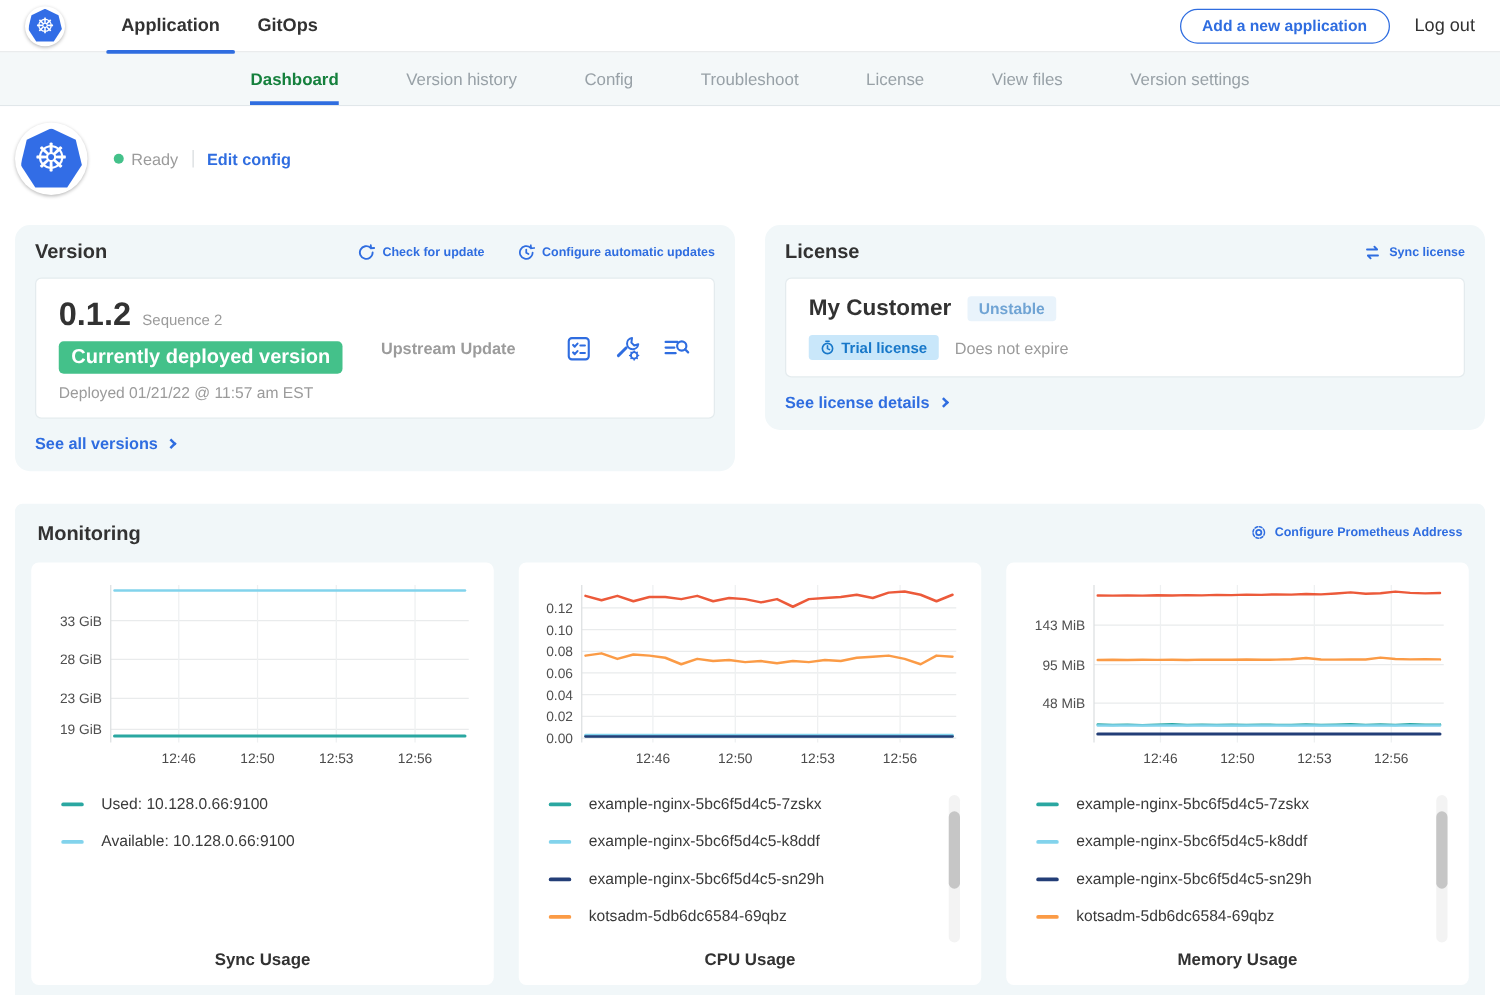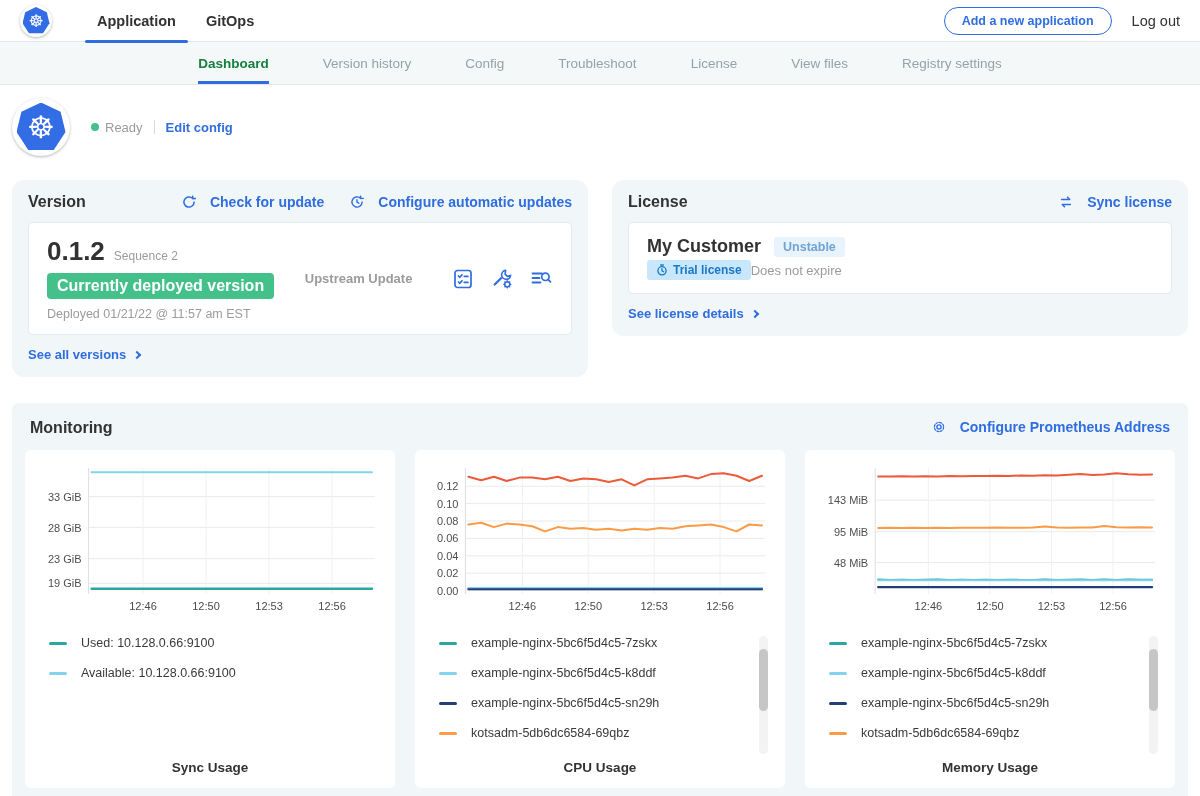--- a/index.html
+++ b/index.html
@@ -37,37 +37,37 @@
   .status-row{display:flex;align-items:center;font-size:13px}
   .dot{width:8px;height:8px;border-radius:50%;background:var(--green);margin-right:6px}
   .status-text{color:var(--gray)}
   .sep{width:1px;height:14px;background:#d7dbde;margin:0 11px}
   .link{color:var(--blue);font-weight:700;cursor:pointer}
   
   .cards-row{display:flex;gap:24px;margin:10px 12px 0;align-items:flex-start}
   .info-card{flex:1;background:var(--card-bg);border-radius:12px;padding:13px 16px 15px}
   .card-head{display:flex;align-items:center;margin-bottom:11px}
   .card-title{font-size:16px;font-weight:700;color:#323232;margin-right:auto}
-  .head-link{display:flex;align-items:center;gap:14px;color:var(--blue);font-size:14px;font-weight:700;margin-left:26px;cursor:pointer;white-space:nowrap}
+  .head-link{display:flex;align-items:center;gap:6px;color:var(--blue);font-size:10px;font-weight:700;margin-left:26px;cursor:pointer;white-space:nowrap}
   .inner-card{background:#fff;border:1px solid var(--border);border-radius:5px;padding:13px 18px}
   .version-inner{display:flex;align-items:center;min-height:90px}
   .v-num-row{display:flex;align-items:baseline}
   .v-num{font-size:26px;font-weight:700;color:#323232}
   .v-seq{font-size:12px;color:var(--gray);margin-left:9px}
   .v-badge{display:inline-block;background:var(--green);color:#fff;font-size:16px;font-weight:700;padding:4px 10px;border-radius:4px;margin-top:6px}
   .v-deployed{font-size:12.5px;color:var(--gray);margin-top:8px}
   .v-upstream{flex:1;text-align:center;font-size:13px;font-weight:700;color:var(--gray)}
   .v-icons{display:flex;gap:15px;color:var(--blue);margin-left:8px;align-items:center}
   .card-footer-link{margin-top:12px;font-size:13px;font-weight:700;color:var(--blue);display:flex;align-items:center;cursor:pointer;width:max-content}
   .chev{display:inline-block;width:6px;height:6px;border-right:2px solid currentColor;border-top:2px solid currentColor;
     transform:rotate(45deg);margin-left:8px}
   .lic-row1{display:flex;align-items:center;gap:13px}
   .customer{font-size:18px;font-weight:700;color:#323232}
   .chan-badge{background:#e9f3fb;color:#70a4d4;font-size:12.5px;font-weight:600;padding:3px 9px;border-radius:3px}
-  .lic-row2{display:flex;align-items:center;margin-top:3px}
+  .lic-row2{display:flex;align-items:center;gap:13px;margin-top:11px}
   .trial-badge{display:flex;align-items:center;gap:5px;background:#c9e7fa;color:#1878c9;font-size:12px;font-weight:700;padding:3px 9px;border-radius:3px}
   .expiry{font-size:13px;color:var(--gray)}
   
   .monitoring{margin:26px 12px 0;background:var(--card-bg);border-radius:6px;padding:14px 13px 16px}
   .mon-head{display:flex;align-items:flex-start;margin:2px 5px 13px}
   .charts-row{display:flex;gap:20px;align-items:stretch}
   .chart-card{flex:1;background:#fff;border-radius:6px;padding:10px 12px 13px;display:flex;flex-direction:column;min-height:334px}
   svg.plot{width:100%;height:auto;display:block}
   .legend{position:relative;margin-top:16px;padding:2px 4px 0 12px;flex:1}
   .legend.scroll{padding-right:28px}
@@ -97,21 +97,21 @@
   <span class="logout">Log out</span>
 </header>
 
 <nav class="subnav">
   <div class="subnav-tab active">Dashboard</div>
   <div class="subnav-tab">Version history</div>
   <div class="subnav-tab">Config</div>
   <div class="subnav-tab">Troubleshoot</div>
   <div class="subnav-tab">License</div>
   <div class="subnav-tab">View files</div>
-  <div class="subnav-tab">Registry settings</div>
+  <div class="subnav-tab">Version settings</div>
 </nav>
 
 <section class="app-header">
   <div class="k8s-badge large">
     <div class="k8s-hept">
         <span class="glyph">☸</span>
       </div>
   </div>
   <div class="app-header-text">
     <div class="status-row">

